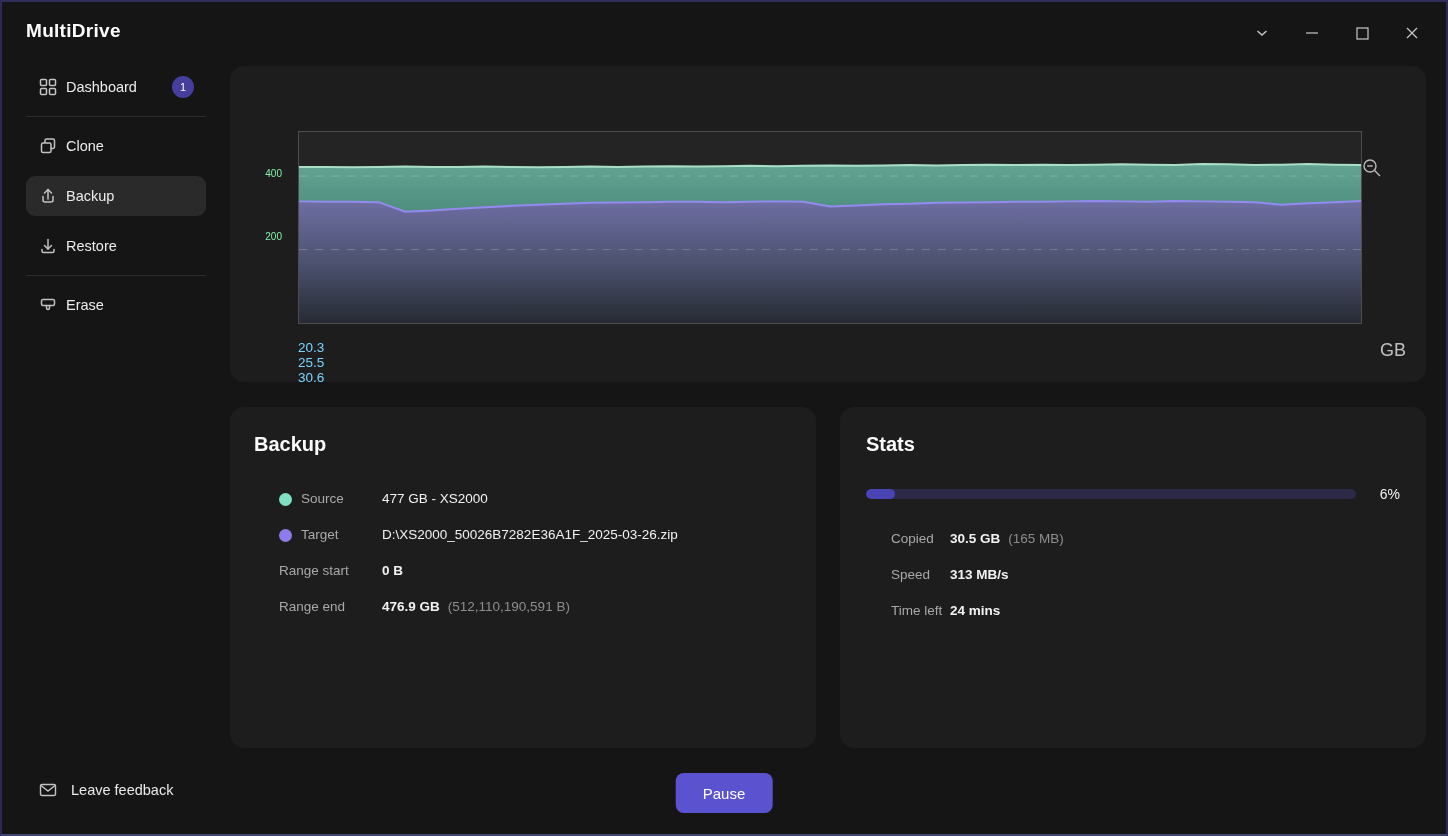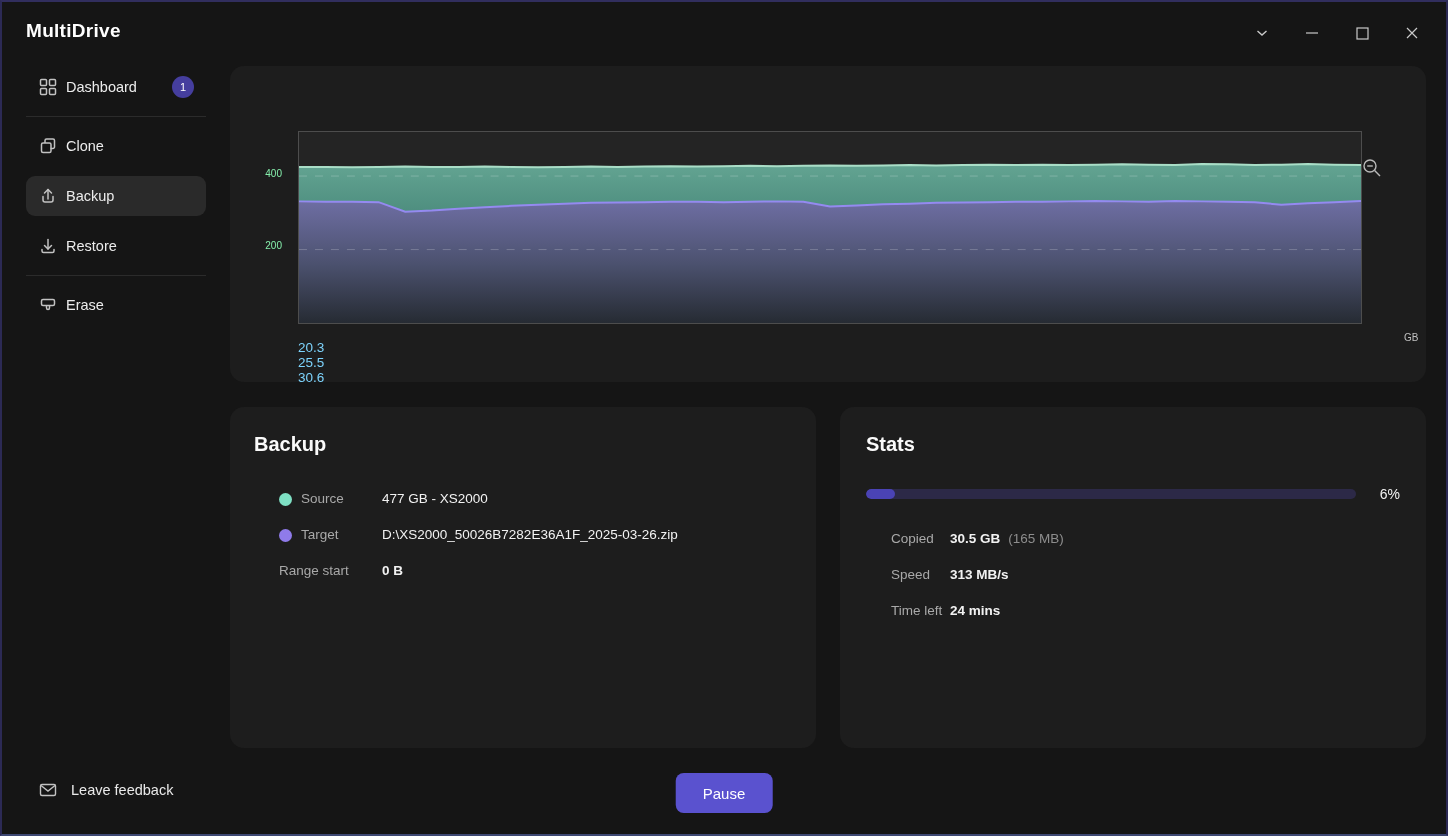--- a/index.html
+++ b/index.html
@@ -30,21 +30,21 @@
   .chart-card { left:228px; top:64px; width:1196px; height:316px; }
   .card-title { font-size:20px; font-weight:700; color:#fafafa; }
   
   .chart-unit-y { position:absolute; left:24px; top:94px; font-size:13.5px; color:#cfcfcf;margin-left:45px; }
   .zoom-out-btn { position:absolute; right:40px; top:88px; width:28px; height:28px; background:none; border:none; color:#b9b9b9; display:flex; align-items:center; justify-content:center; cursor:default; }
   .plot { position:absolute; left:68px; top:65px; width:1064px; height:193px; background:#242424; border:1px solid #4d4d4d; }
   .plot svg { display:block; width:100%; height:100%; }
   .y-axis { position:absolute; left:0; top:65px; width:60px; height:193px; }
   .y-axis span { position:absolute; right:8px; font-size:10px; color:#86efac;text-align:right; }
   .x-axis { position:absolute; left:68px; top:274px; width:1064px; display:flex; justify-content:space-between; font-size:13.5px; color:#7dd3fc;flex-direction:column; }
-  .x-unit { position:absolute; left:1150px; top:266px; font-size:10px; color:#c0c0c0;margin-left:24px; }
+  .x-unit { position:absolute; left:1150px; top:274px; font-size:18px; color:#c0c0c0; }
   
   .backup-card { left:228px; top:405px; width:586px; height:341px; padding:26px 26px 0 24px; }
   .stats-card  { left:838px; top:405px; width:586px; height:341px; padding:26px 26px 0 26px; }
   .kv-rows { margin-top:32px; }
   .kv-row { display:flex; align-items:center; height:20px; margin-bottom:16px; font-size:13.5px; }
   .kv-left { display:flex; align-items:flex-end; gap:9px; flex:0 0 128px; color:#a9a9a9;padding-left:25px; }
   .stats-card .kv-left { flex-basis:84px; }
   .kv-dot { width:13px; height:13px; border-radius:50%; flex:0 0 13px; }
   .kv-value { color:#f2f2f2; font-weight:700; }
   .kv-value.plain { font-weight:400; }
@@ -150,21 +150,21 @@
   <section class="card chart-card">
     <span class="chart-unit-y">MB/s</span>
     <button class="zoom-out-btn">
       <svg width="24" height="24" viewBox="0 0 24 24" fill="none" stroke="currentColor" stroke-width="1.4">
         <circle cx="10" cy="10" r="6"></circle>
           <line x1="14.6" y1="14.6" x2="20" y2="20"></line>
           <line x1="7.2" y1="10" x2="12.8" y2="10"></line>
       </svg>
     </button>
     <div class="y-axis">
-        <span style="top: 109px;">200</span>
+        <span style="top: 100px;">200</span>
         <span style="top: 36.5px;">400</span>
       </div>
     <div class="plot">
       <svg viewBox="0 0 1064 193" preserveAspectRatio="none">
         <defs>
           <linearGradient id="gPurple" x1="0" y1="0" x2="0" y2="1">
             <stop id="gp0" offset="0%" stop-color="#6e6ea3"></stop>
               <stop id="gp1" offset="52%" stop-color="#4b516e"></stop>
               <stop id="gp2" offset="100%" stop-color="#262b33"></stop>
           </linearGradient>
@@ -211,20 +211,28 @@
 
   </div>
         <div class="kv-row">
     <span class="kv-left">
 
       <span class="kv-label">Range start</span>
     </span>
     <span class="kv-value">0 B</span>
 
   </div>
+        <div class="kv-row">
+    <span class="kv-left">
+
+      <span class="kv-label">Range end</span>
+    </span>
+    <span class="kv-value">476.9 GB</span>
+    <span class="kv-note">(512,110,190,591 B)</span>
+  </div>
       </div>
   </section>
 
   <section class="card stats-card">
     <h2 class="card-title">Stats</h2>
     <div class="progress-row">
       <div class="progress-track" style="background: rgb(44, 41, 71);">
         <div class="progress-fill" style="width: 6%; background: rgb(74, 67, 180);"></div>
       </div>
       <span class="progress-label">6%</span>

